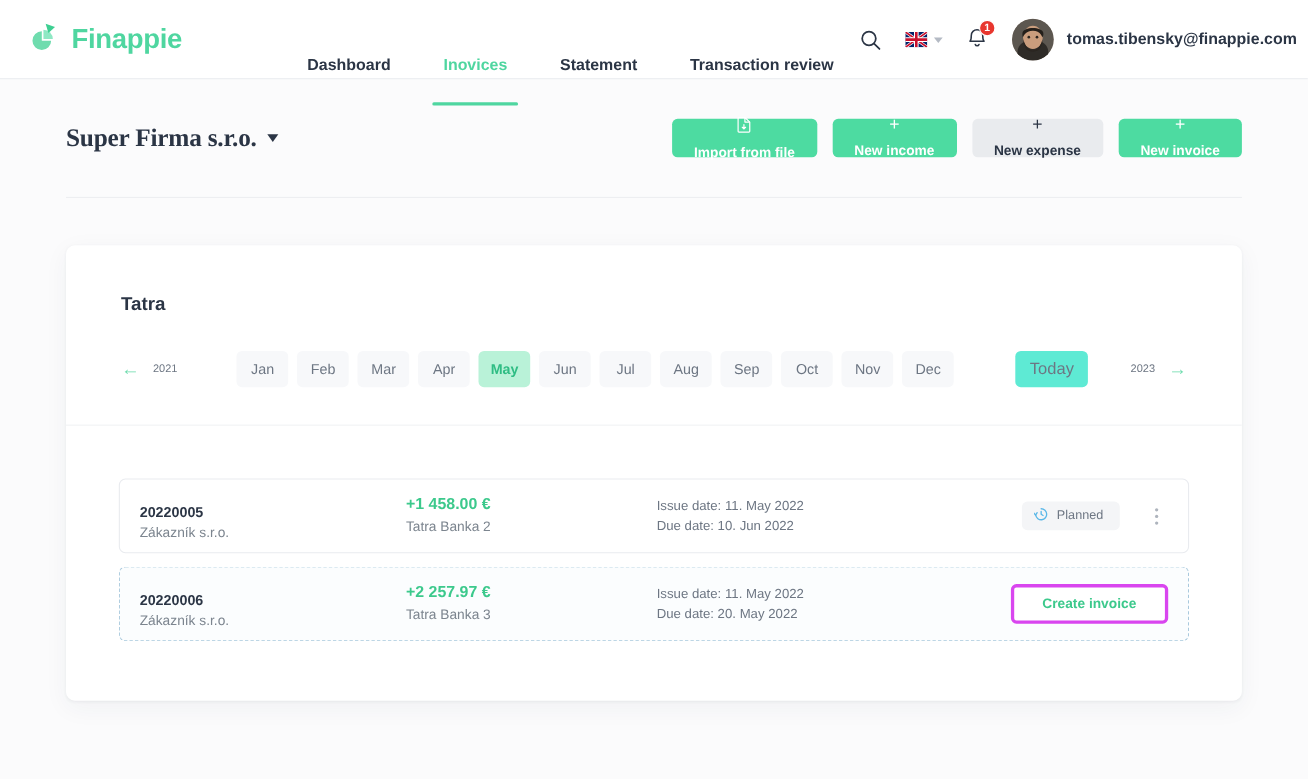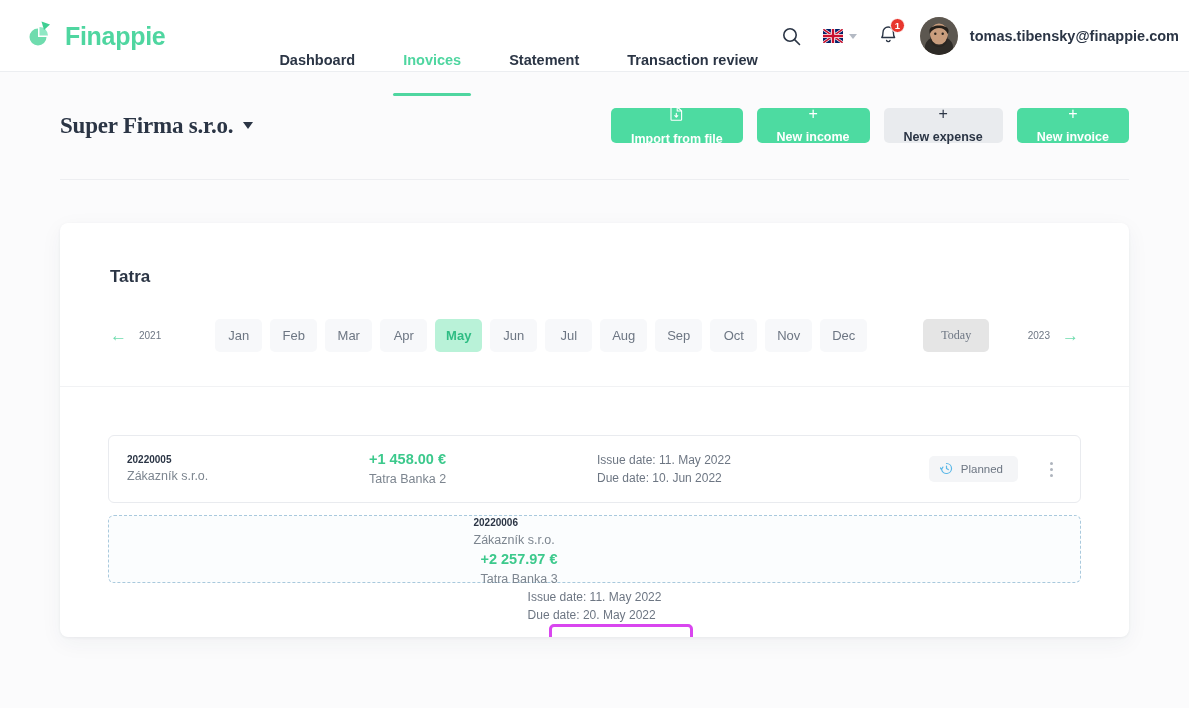--- a/index.html
+++ b/index.html
@@ -184,51 +184,50 @@
     font-family: "Liberation Sans", sans-serif;
   }
   .month.selected {
     background: #b9f2d8;
     color: #2fbd84;
     font-weight: bold;
   }
   .today-btn {
     margin-left: 56px;
     width: 66px; height: 33px;
-    background: #e5e5e5;
+    background: #5eead4;
     border-radius: 5px;
     display: flex; align-items: center; justify-content: center;
-    font-size: 12px;
+    font-size: 15px;
     color: #6d7683;
     cursor: pointer;
     border: none;
-    font-family: Liberation Serif, serif;
+    font-family: Liberation Sans, sans-serif;
   }
   .year-nav.right { margin-left: auto; }
 
   .divider { height: 1px; background: #f1f2f4; }
 
   
   .list { padding: 48px 48px 54px 48px; display: flex; flex-direction: column; gap: 12px; }
   .row {
     height: 68px;
     border: 1px solid #e9ebef;
     border-radius: 6px;
     display: flex;
     align-items: center;
     padding: 0 18px 0 18px;
     background: #ffffff;
   }
   .row.dashed {
     border: 1px dashed #a9c9dd;
     background: #fbfdfe;
-    flex-direction: column;
   }
   .col-id { width: 242px; }
-  .cell-strong { font-size: 10px; font-weight: bold; color: #2b3545; line-height: 1.45; }
+  .cell-strong { font-size: 13px; font-weight: bold; color: #2b3545; line-height: 1.45; margin-top: 12px; }
   .cell-sub { font-size: 12.5px; color: #7c858f; line-height: 1.45; }
   .col-amount { width: 228px; }
   .amount { font-size: 14.5px; font-weight: bold; color: #3cc98c; line-height: 1.45; }
   .col-dates { flex: 1; }
   .date-line { font-size: 12px; color: #6d7683; line-height: 1.52; }
   .col-action { width: 196px; display: flex; align-items: center; justify-content: flex-end; }
   .status-badge {
     background: #f4f5f7;
     border-radius: 5px;
     height: 26px;

